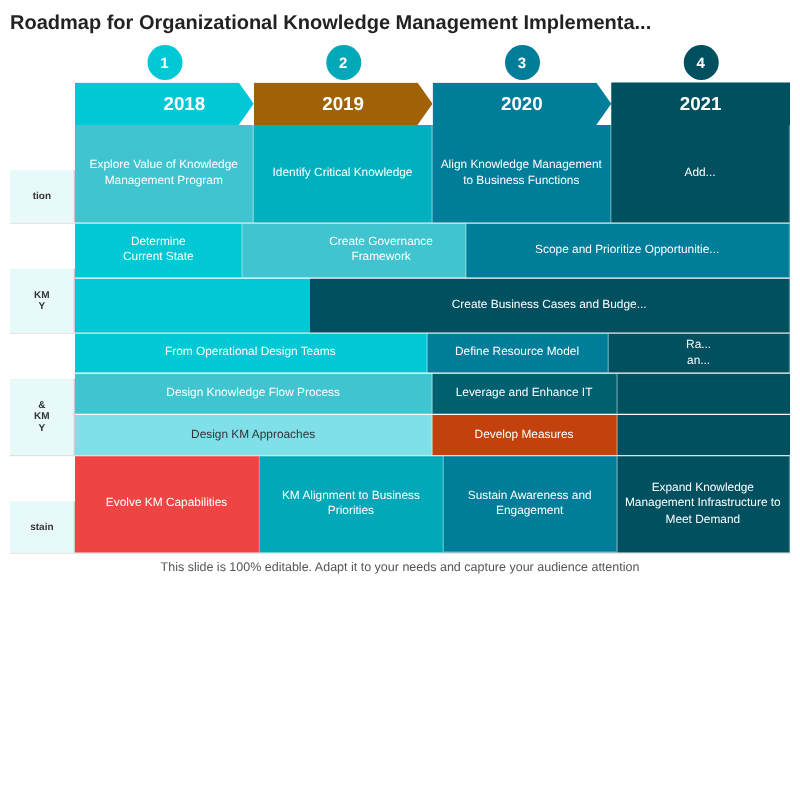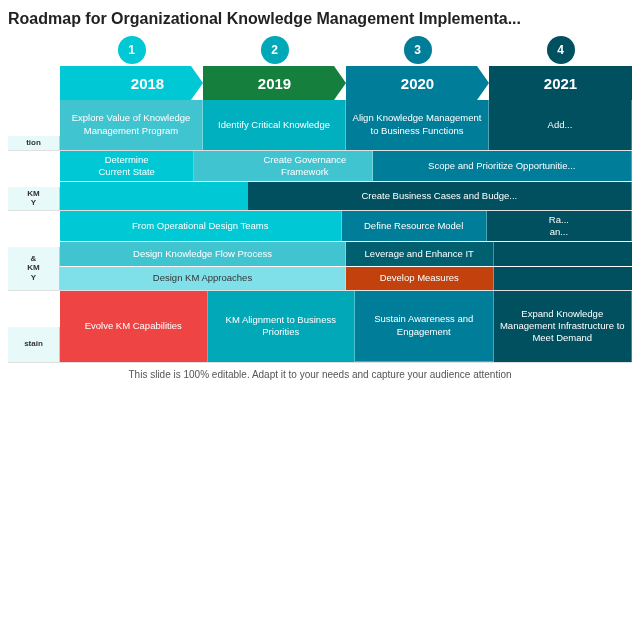--- a/index.html
+++ b/index.html
@@ -74,21 +74,21 @@
       width: 52px;
       min-width: 52px;
       background: #e8f9f9;
       display: flex;
       align-items: center;
       justify-content: center;
       font-size: 8px;
       font-weight: 600;
       color: #333;
       text-align: center;
-      padding: 2px;
+      padding: 16px;
       border-right: 1px solid #ccc;
       line-height: 1.2;
       margin-top: 36px;
     }
     .row-content {
       flex: 1;
       display: flex;
       align-items: stretch;
     }
     .cell {
@@ -117,21 +117,21 @@
 <div class="page">
   <div class="title">Roadmap for Organizational Knowledge Management Implementa...</div>
 
   <div class="timeline-header">
     <div class="year-col">
       <div class="year-circle" style="background:#00c8d4;">1</div>
       <div class="year-arrow" style="background:#00c8d4;padding-left:32px;">2018</div>
     </div>
     <div class="year-col">
       <div class="year-circle" style="background:#00a8b8;">2</div>
-      <div class="year-arrow" style="background:#15803d;">2019</div>
+      <div class="year-arrow" style="background:#a16207;">2019</div>
     </div>
     <div class="year-col">
       <div class="year-circle" style="background:#007d99;">3</div>
       <div class="year-arrow" style="background:#007d99;">2020</div>
     </div>
     <div class="year-col">
       <div class="year-circle" style="background:#005060;">4</div>
       <div class="year-arrow" style="background:#005060;clip-path:none;">2021</div>
     </div>
   </div>

